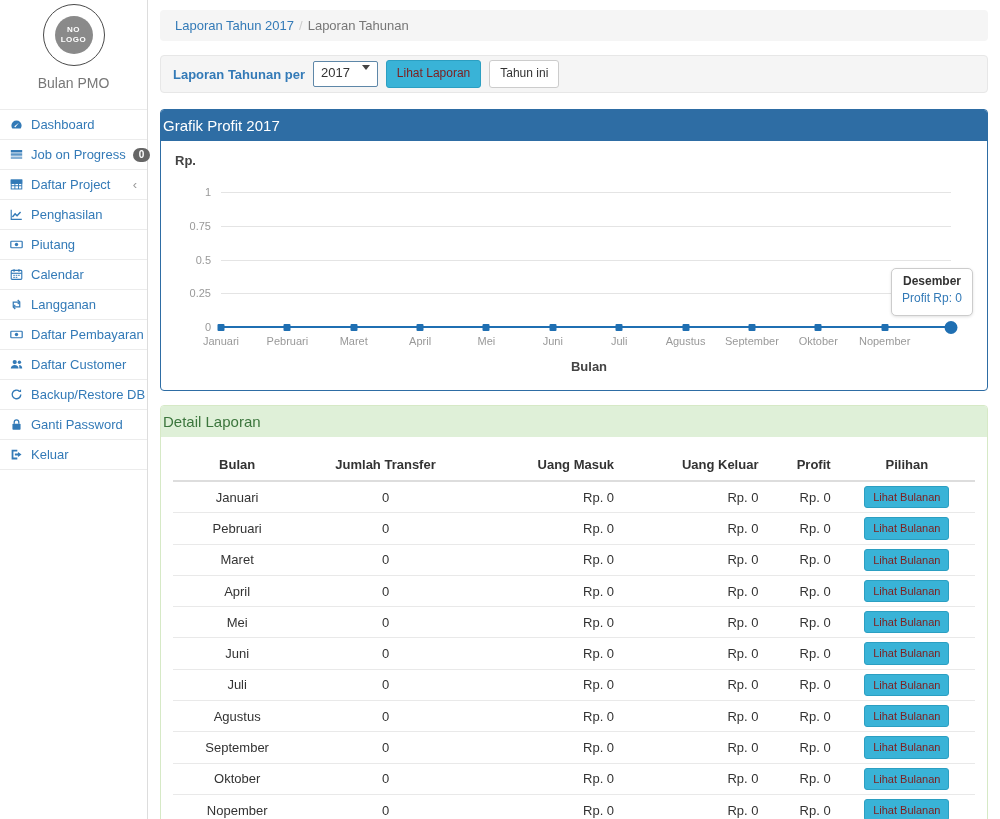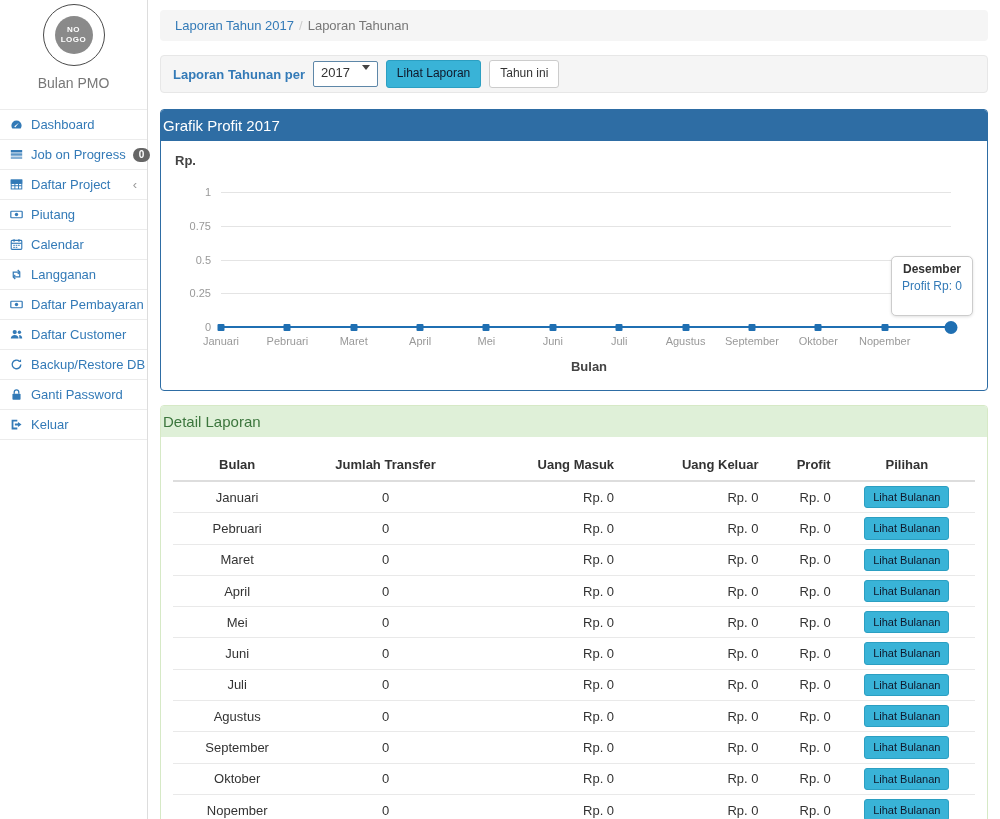--- a/index.html
+++ b/index.html
@@ -38,21 +38,21 @@
 
   .filter-bar { background:#f5f5f5; border:1px solid #e7e7e7; border-radius:4px; padding:6px 12px;
           display:flex; align-items:center; gap:8px; margin-bottom:16px; height:38px; }
   .filter-label { color:#337ab7; font-weight:bold; }
   .year-select { background:#fff; border:1px solid #5e87a8; border-radius:2px; padding:3px 7px;
           display:inline-flex; align-items:flex-start; gap:12px; cursor:pointer; height:26px; }
   .caret { width:0; height:0; border-left:4px solid transparent; border-right:4px solid transparent;
           border-top:5px solid #444; }
   .btn { font-size:12px; padding:5px 10px; border-radius:3px; border:1px solid; cursor:pointer;
           font-family:inherit; line-height:1.3; }
-  .btn-info { background:#39b3d7; border-color:#2b9fc2; color:#0f172a;text-align:center; }
+  .btn-info { background:#39b3d7; border-color:#2b9fc2; color:#7f1d1d;text-align:center; }
   .btn-default { background:#fff; border-color:#ccc; color:#333; }
   .btn-xs { font-size:11px; padding:3px 8px; }
 
   .panel { border-radius:4px; margin-bottom:14px; background:#fff; }
   .panel-heading { padding:7px 2px; font-size:15px; border-radius:3px 3px 0 0; }
   .panel-primary { border:1px solid #2e6da4; }
   .panel-primary .panel-heading { background:#2e6da4; color:#fff; }
   .panel-success { border:1px solid #d6e9c6; }
   .panel-success .panel-heading { background:#dff0d8; color:#3c763d; }
   .panel-body { padding:8px 12px 10px; }
@@ -63,21 +63,21 @@
   .gridline { position:absolute; left:0; right:0; height:1px; background:#e4e4e4; }
   .ytick { position:absolute; right:calc(100% + 10px); transform:translateY(-50%);
           font-size:11px; color:#999; }
   .series-line { position:absolute; left:0; right:0; bottom:-1px; height:2px; background:#1f6fb2; }
   .pt { position:absolute; width:7px; height:7px; background:#1f6fb2; bottom:-4px;
           transform:translateX(-50%); border-radius:1px; cursor:pointer; }
   .pt.big { width:13px; height:13px; border-radius:50%; bottom:-7px; }
   .xlab { position:absolute; top:calc(100% + 8px); transform:translateX(-50%);
           font-size:11px; color:#999; white-space:nowrap; }
   .chart-tooltip { position:absolute; right:-22px; bottom:11px; background:#fff; border:1px solid #ccc;
-          border-radius:5px; padding:5px 10px 22px; text-align:center; box-shadow:0 1px 3px rgba(0,0,0,.12); }
+          border-radius:5px; padding:5px 10px 10px; text-align:center; box-shadow:0 1px 3px rgba(0,0,0,.12); }
   .tt-title { font-weight:bold; font-size:12px; color:#333; white-space:nowrap; }
   .tt-value { font-size:12px; color:#337ab7; margin-top:3px; white-space:nowrap; }
   .x-axis-title { text-align:center; font-weight:bold; color:#444; margin:32px 0 6px 30px; }
 
   
   .report-table { width:100%; border-collapse:collapse; margin-top:4px; }
   .report-table th { border-bottom:2px solid #ddd; padding:8px; font-weight:bold; color:#333; }
   .report-table td { border-top:1px solid #e9e9e9; padding:4px 8px; height:24px; }
   .ta-c { text-align:center; } .ta-r { text-align:right; }
 </style>
@@ -120,20 +120,29 @@
         <li class="menu-item">
           <span class="mi-icon">
             <svg viewBox="0 0 16 16" fill="none" stroke="currentColor" stroke-width="1.2">
               <rect x="1.5" y="2.5" width="13" height="11"></rect>
               <path d="M1.5 6.5h13M1.5 9.5h13M6 6.5v7M10.5 6.5v7"></path>
               <rect x="1.5" y="2.5" width="13" height="4" fill="currentColor"></rect>
             </svg>
           </span>
           <span class="mi-label">Daftar Project</span>
           <span class="chev">‹</span>
+        </li>
+        <li class="menu-item">
+          <span class="mi-icon">
+            <svg viewBox="0 0 16 16" fill="none" stroke="currentColor">
+              <path d="M1.5 2v12h13" stroke-width="1.4"></path>
+              <path d="M3 11l3.3-3.8 2.4 2.3L13 5" stroke-width="1.8"></path>
+            </svg>
+          </span>
+          <span class="mi-label">Penghasilan</span>
         </li>
         <li class="menu-item">
           <span class="mi-icon">
             <svg viewBox="0 0 16 16">
               <rect x="1" y="4" width="14" height="8" rx="1" fill="none" stroke="currentColor" stroke-width="1.5"></rect>
               <circle cx="8" cy="8" r="2.1" fill="currentColor"></circle>
             </svg>
           </span>
           <span class="mi-label">Piutang</span>
         </li>

